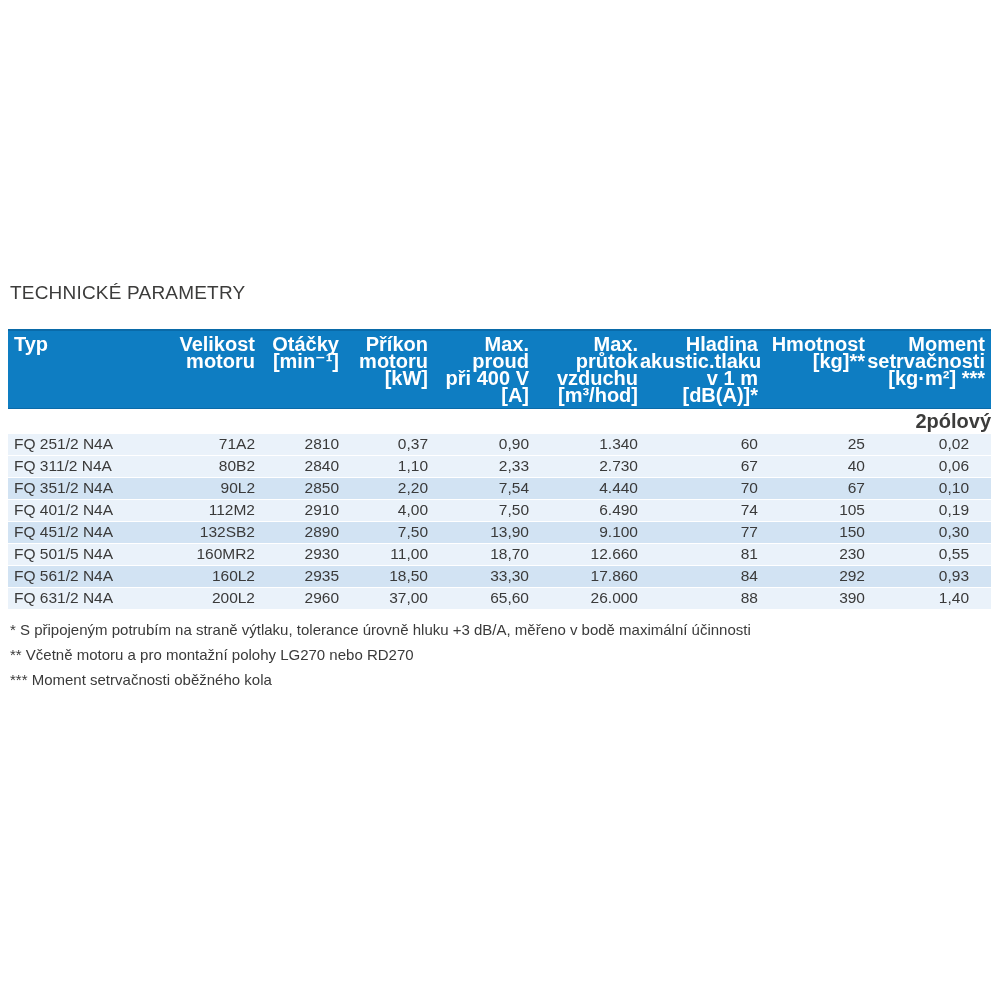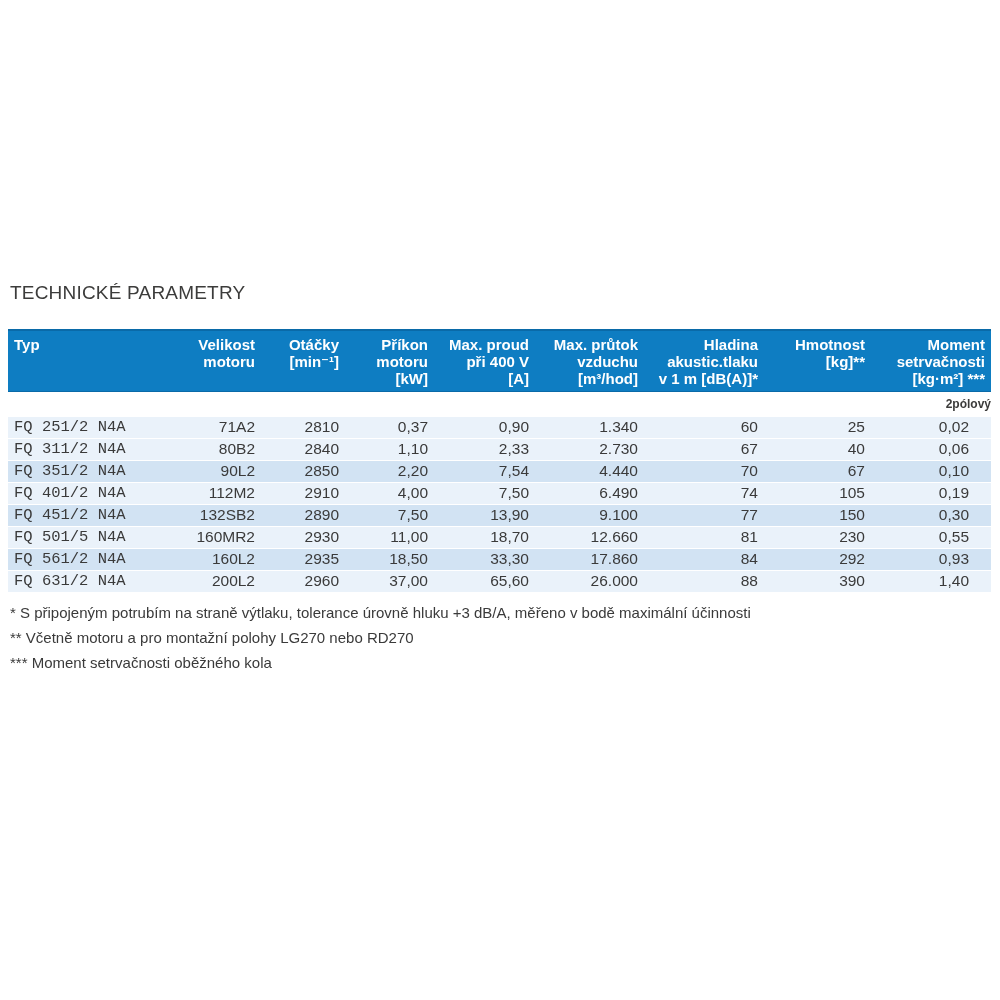--- a/index.html
+++ b/index.html
@@ -33,48 +33,48 @@
     margin-top:25px;
     border-collapse:separate;
     border-spacing:0;
     table-layout:fixed;
     width:983px;
   }
   thead th{
     background:var(--header-bg);
     color:#ffffff;
     font-weight:bold;
-    font-size:15px;
+    font-size:20px;
     line-height:17px;
     text-align:right;
     vertical-align:top;
     padding:5px 2px 4px 0;
     border-top:2px solid var(--header-edge);
     border-bottom:1px solid var(--header-edge);
   }
   thead th:first-child{text-align:left;padding-left:6px;}
   thead th:last-child{padding-right:6px;}
   thead .hl{display:block;}
   tr.section-row td{
     background:#ffffff;
     font-weight:bold;
-    font-size:12px;
+    font-size:20px;
     line-height:19px;
     padding:3px 0 2px 6px;
     color:#3c3c3b;
   }
   tbody td{
     font-size:15.5px;
     line-height:18px;
     padding:1px 2px 2px 0;
     text-align:right;
     border-bottom:1px solid #ffffff;
     white-space:nowrap;
   }
-  tbody tr.data-row td:first-child{text-align:left;padding-left:6px;font-family:Liberation Mono, monospace;}
+  tbody tr.data-row td:first-child{text-align:left;padding-left:6px;}
   tbody tr.data-row td:last-child{padding-right:22px;}
   tbody tr.light td{background:var(--row-light);}
   tbody tr.dark td{background:var(--row-dark);}
   .footnotes{
     margin:7px 0 0 2px;
     font-size:15px;
     line-height:25px;
   }
 </style>
 </head>

